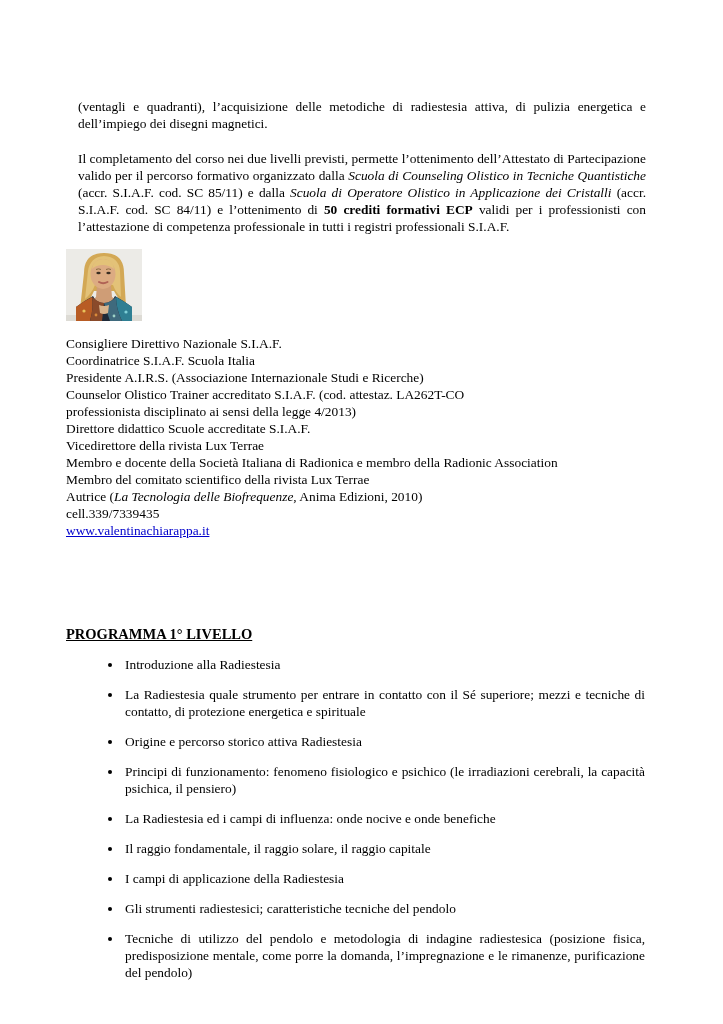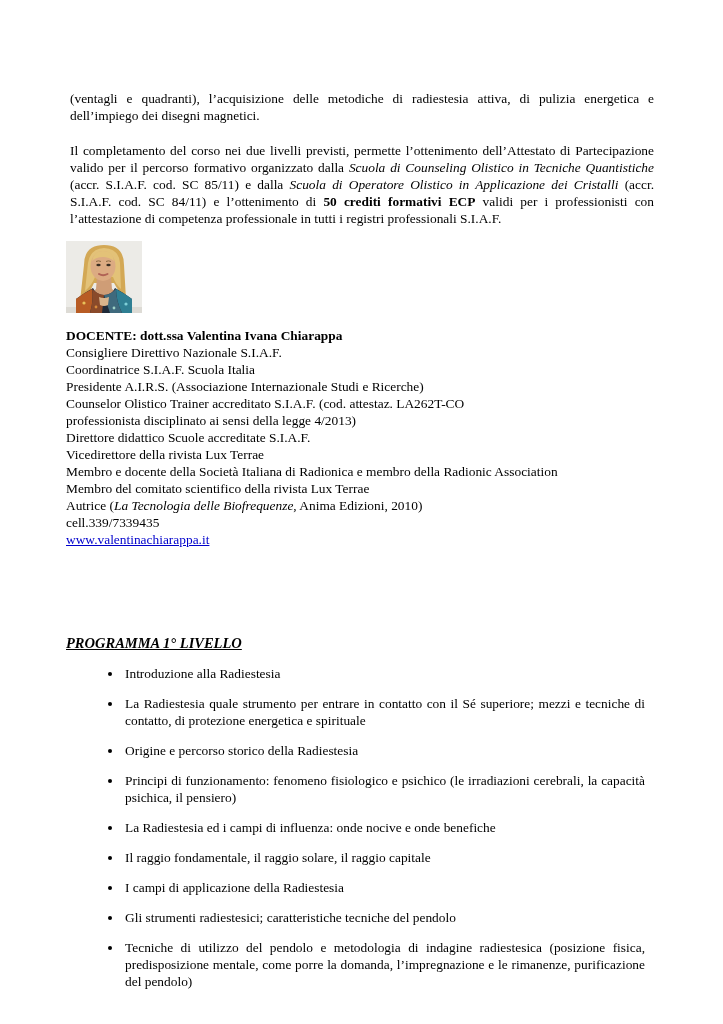--- a/index.html
+++ b/index.html
@@ -14,21 +14,21 @@
     position: absolute;
     left: 66px;
     top: 86px;
     width: 592px;
     font-family: "Liberation Serif", serif;
     font-size: 13.4px;
     line-height: 17px;
     color: #000000;
     text-align: justify;
   }
-  p { margin: 4px; }
+  p { margin: 12px; }
   .mt18 { margin-top: 18px; }
   .mt17 { margin-top: 17px; }
   .bold { font-weight: bold; }
   .it { font-style: italic; }
   .photo {
     margin-top: 14px;
     width: 76px;
     height: 72px;
     display: block;
   }
@@ -38,21 +38,20 @@
     color: #0000cc;
     cursor: pointer;
   }
   .heading {
     font-family: "Liberation Serif", serif;
     font-size: 14.5px;
     font-weight: bold;
     text-decoration: underline;
     margin: 87px 0 0 0;
     text-align: left;
-    font-style: italic;
   }
   ul.list {
     margin: 11px 0 0 0;
     padding: 0 0 0 44px;
     list-style: disc outside;
   }
   ul.list li {
     margin: 13px;
     padding-left: 2px;
     text-align: justify;
@@ -92,41 +91,40 @@
       <path d="M24 72 Q28 58 26 48 Q33 54 38 54 L36 72 Z" fill="#8a4a2a"></path>
       <path d="M56 72 Q50 60 50 48 Q44 54 38 54 L44 72 Z" fill="#3f6a7d"></path>
       <path d="M33 56 Q38 58 43 56 L42 64 Q38 66 34 64 Z" fill="#d9b48c"></path>
       <circle cx="18" cy="62" r="1.6" fill="#e8c15a"></circle>
       <circle cx="60" cy="63" r="1.6" fill="#7fd0d8"></circle>
       <circle cx="30" cy="66" r="1.4" fill="#d98a3a"></circle>
       <circle cx="48" cy="67" r="1.4" fill="#9fd3c7"></circle>
     </svg>
 
     <div class="docente">
-      <div class="bold">DOCENTE: dott.ssa Valentina Ivana Chiarappa</div>
       <div>Consigliere Direttivo Nazionale S.I.A.F.</div>
       <div>Coordinatrice S.I.A.F. Scuola Italia</div>
       <div>Presidente A.I.R.S. (Associazione Internazionale Studi e Ricerche)</div>
       <div>Counselor Olistico Trainer accreditato S.I.A.F. (cod. attestaz. LA262T-CO</div>
       <div>professionista disciplinato ai sensi della legge 4/2013)</div>
       <div>Direttore didattico Scuole accreditate S.I.A.F.</div>
       <div>Vicedirettore della rivista Lux Terrae</div>
       <div>Membro e docente della Società Italiana di Radionica e membro della Radionic Association</div>
       <div>Membro del comitato scientifico della rivista Lux Terrae</div>
       <div><span>Autrice (</span><span class="it">La Tecnologia delle Biofrequenze</span><span>, Anima Edizioni, 2010)</span></div>
       <div>cell.339/7339435</div>
       <div><a class="link" href="#">www.valentinachiarappa.it</a></div>
     </div>
 
     <h2 class="heading">PROGRAMMA 1° LIVELLO</h2>
 
     <ul class="list">
       <li>Introduzione alla Radiestesia</li>
       <li>La Radiestesia quale strumento per entrare in contatto con il Sé superiore; mezzi e tecniche di contatto, di protezione energetica e spirituale</li>
-      <li>Origine e percorso storico della Radiestesia</li>
+      <li>Origine e percorso storico attiva Radiestesia</li>
       <li>Principi di funzionamento: fenomeno fisiologico e psichico (le irradiazioni cerebrali, la capacità psichica, il pensiero)</li>
       <li>La Radiestesia ed i campi di influenza: onde nocive e onde benefiche</li>
       <li>Il raggio fondamentale, il raggio solare, il raggio capitale</li>
       <li>I campi di applicazione della Radiestesia</li>
       <li>Gli strumenti radiestesici; caratteristiche tecniche del pendolo</li>
       <li>Tecniche di utilizzo del pendolo e metodologia di indagine radiestesica (posizione fisica, predisposizione mentale, come porre la domanda, l’impregnazione e le rimanenze, purificazione del pendolo)</li>
     </ul>
 
   </div>
 </div>

